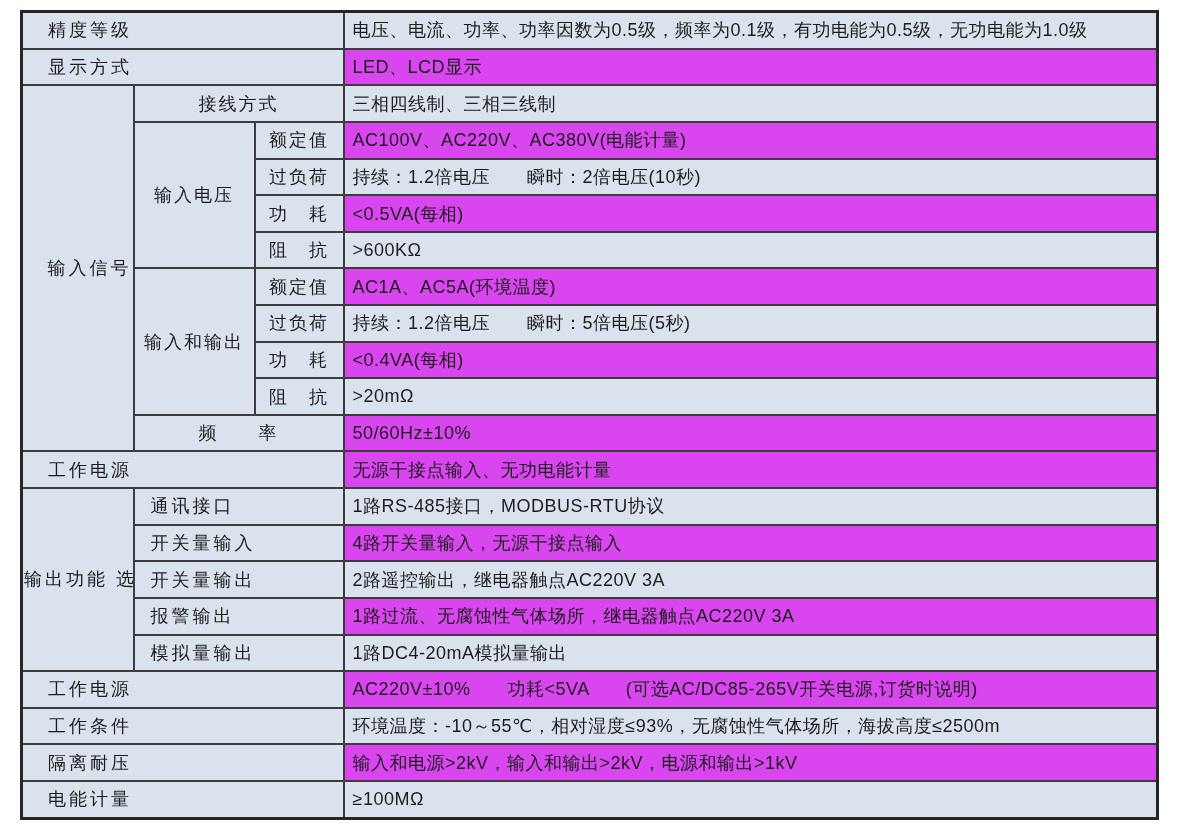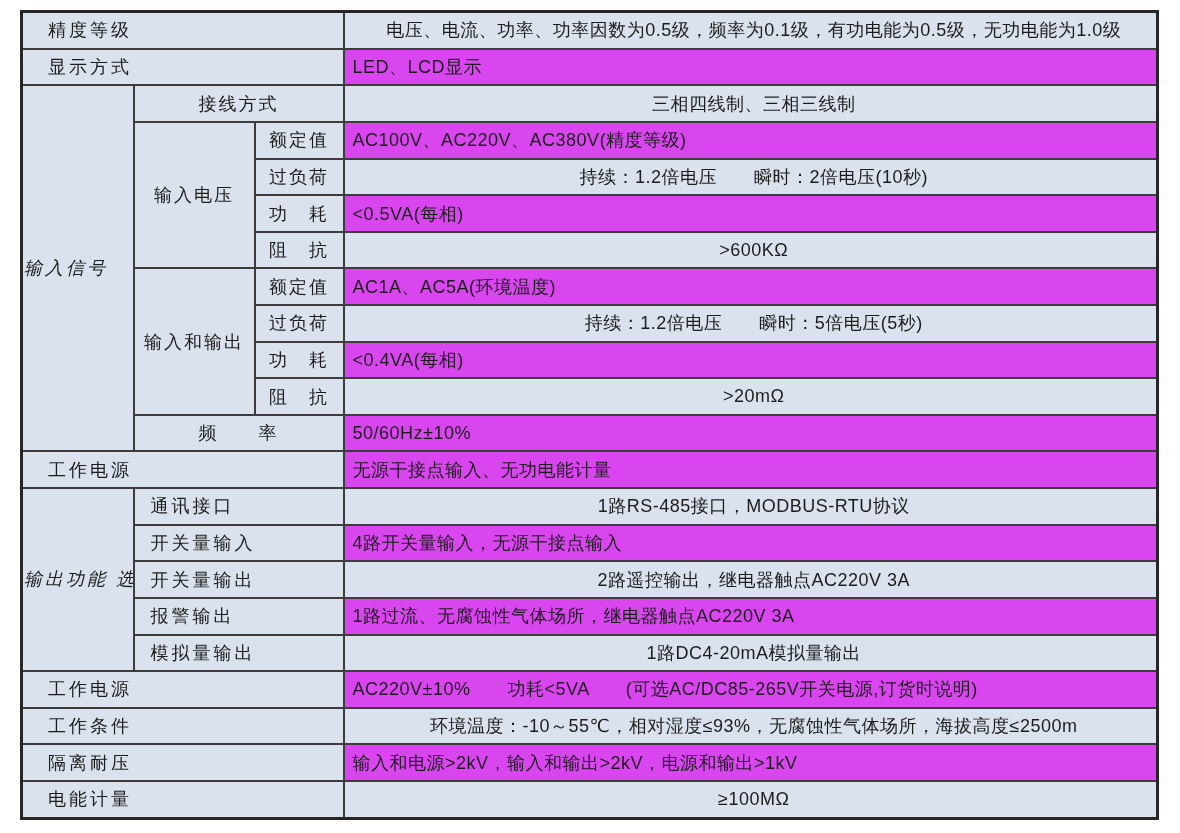--- a/index.html
+++ b/index.html
@@ -33,44 +33,42 @@
     overflow: hidden;
     white-space: nowrap;
   }
   td.lbl {                      
     background: var(--blue);
     padding-left: 25px;
     letter-spacing: 3px;
   }
   td.grp {                      
     background: var(--blue);
-    text-align: left;
+    text-align: right;
     letter-spacing: 3px;
     white-space: pre-line;
     line-height: 1.7;
-    font-style: italic;
   }
   td.sub {                      
     background: var(--blue);
     text-align: center;
     letter-spacing: 2px;
   }
   td.subl {                     
     background: var(--blue);
     padding-left: 16px;
     letter-spacing: 3px;
   }
   td.val {                      
     background: #d946ef;
     padding-left: 8px;
     letter-spacing: 0.5px;
   }
   td.val.shaded {
     background: var(--blue);
-    text-align: center;
   }
 </style>
 </head>
 <body>
 
 <div class="wrap">
   <table class="spec">
     <colgroup>
       <col style="width:112px">
       <col style="width:121px">
@@ -87,21 +85,21 @@
           <td class="val">LED、LCD显示</td>
         </tr>
         <tr>
           <td class="grp" rowspan="10">输入信号</td>
           <td class="sub" colspan="2">接线方式</td>
           <td class="val shaded">三相四线制、三相三线制</td>
         </tr>
         <tr>
           <td class="sub" rowspan="4">输入电压</td>
           <td class="sub">额定值</td>
-          <td class="val">AC100V、AC220V、AC380V(精度等级)</td>
+          <td class="val">AC100V、AC220V、AC380V(电能计量)</td>
         </tr>
         <tr>
           <td class="sub">过负荷</td>
           <td class="val shaded">持续：1.2倍电压　　瞬时：2倍电压(10秒)</td>
         </tr>
         <tr>
           <td class="sub">功　耗</td>
           <td class="val">&lt;0.5VA(每相)</td>
         </tr>
         <tr>

